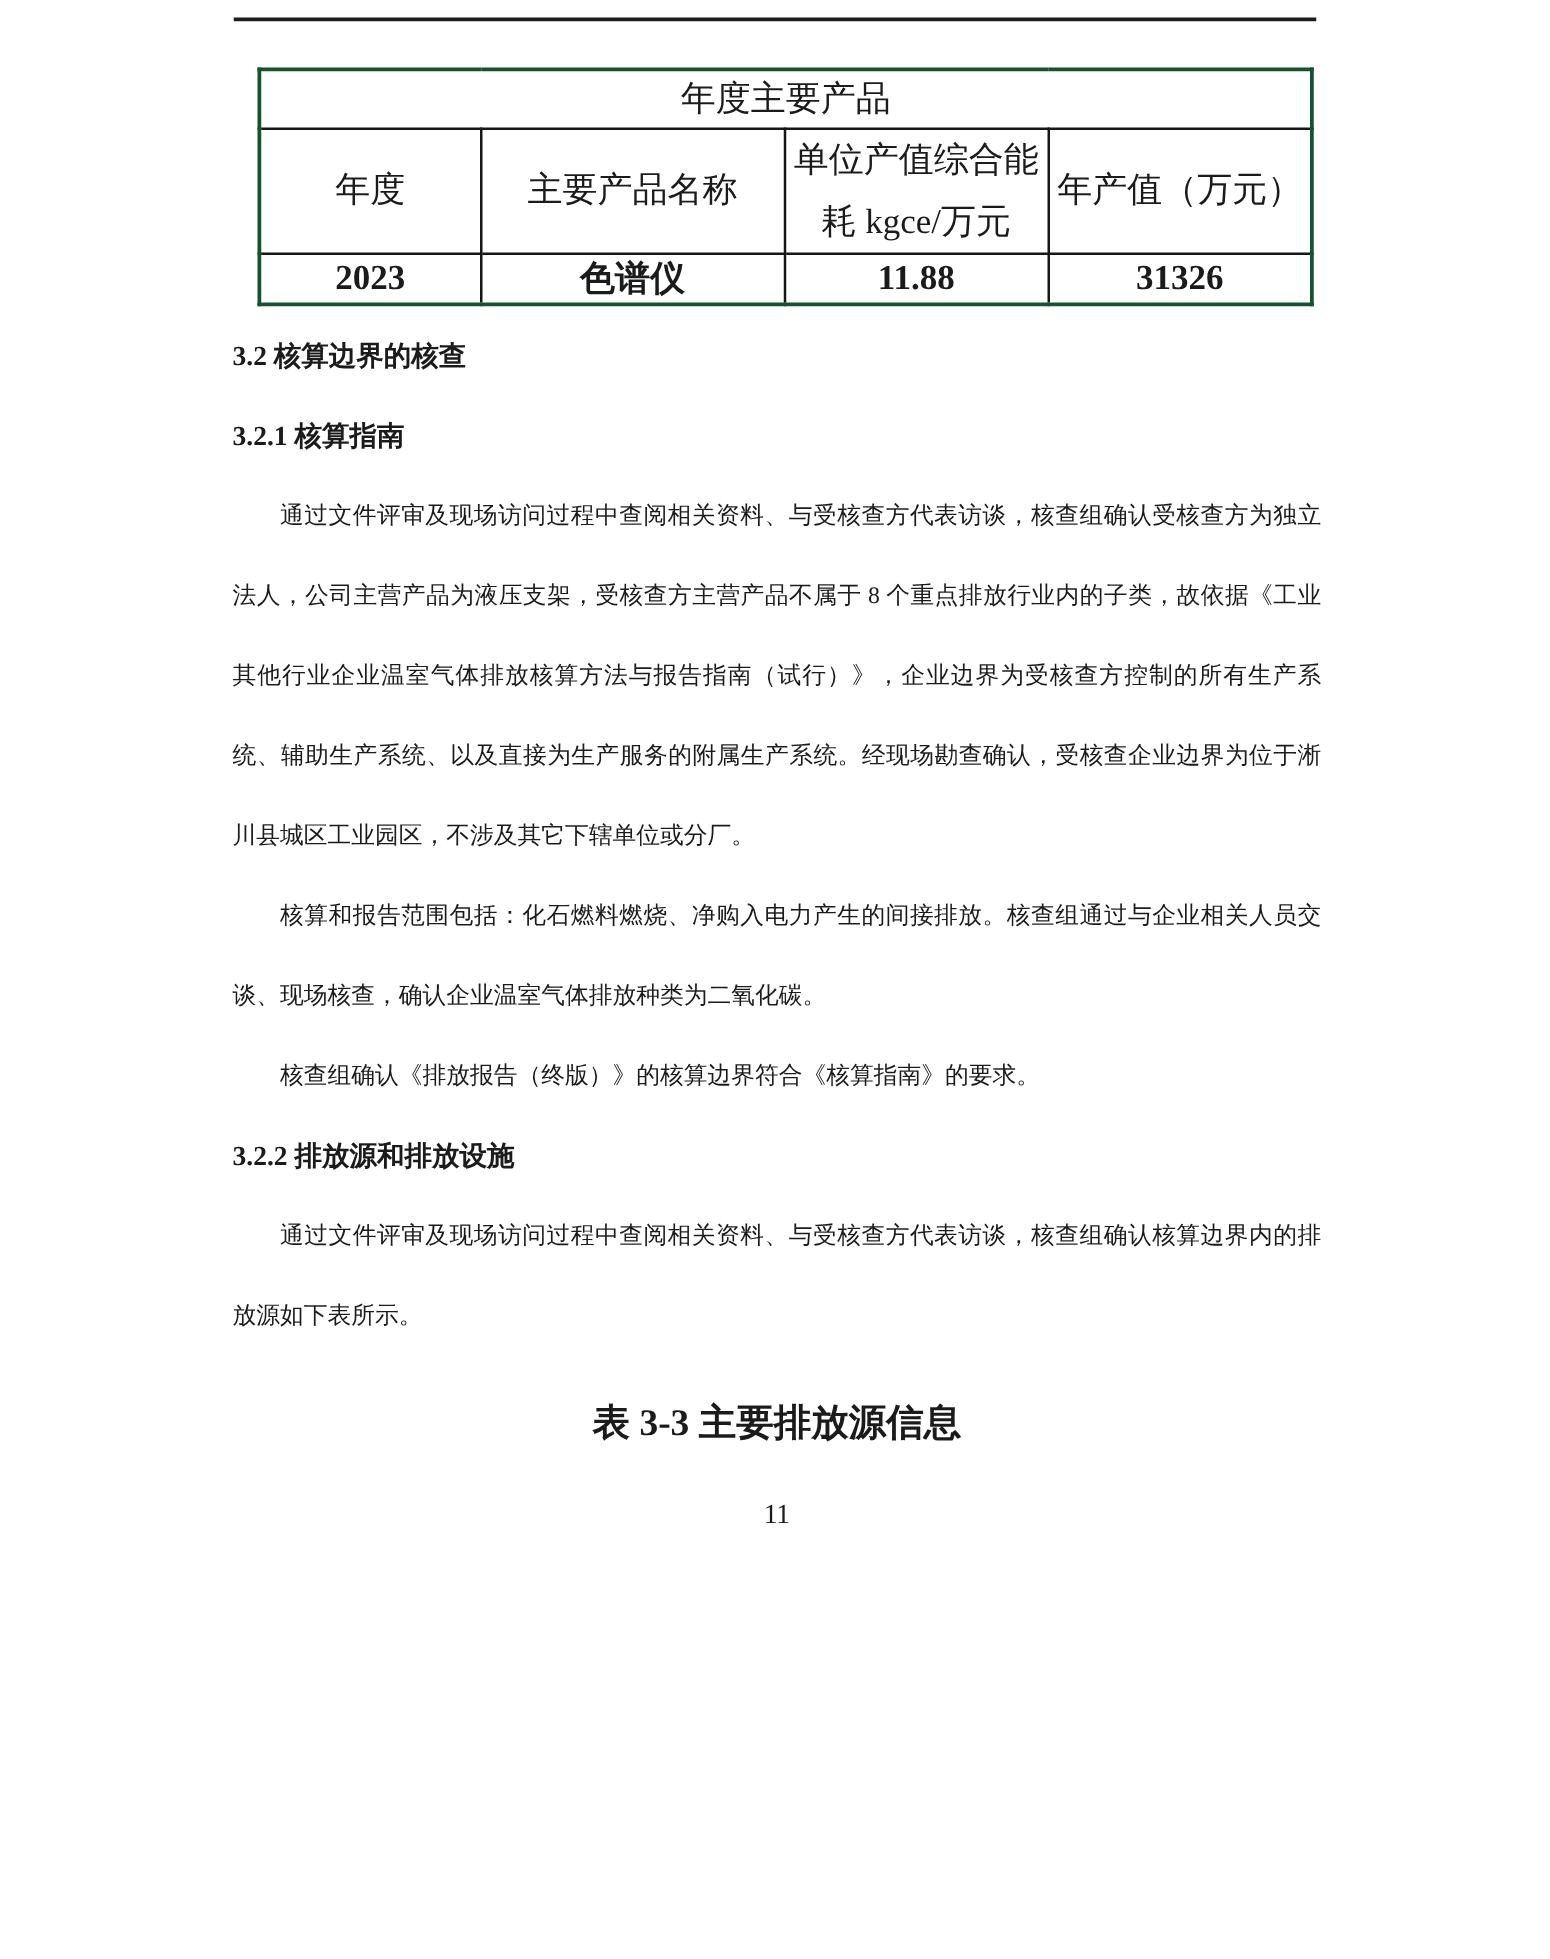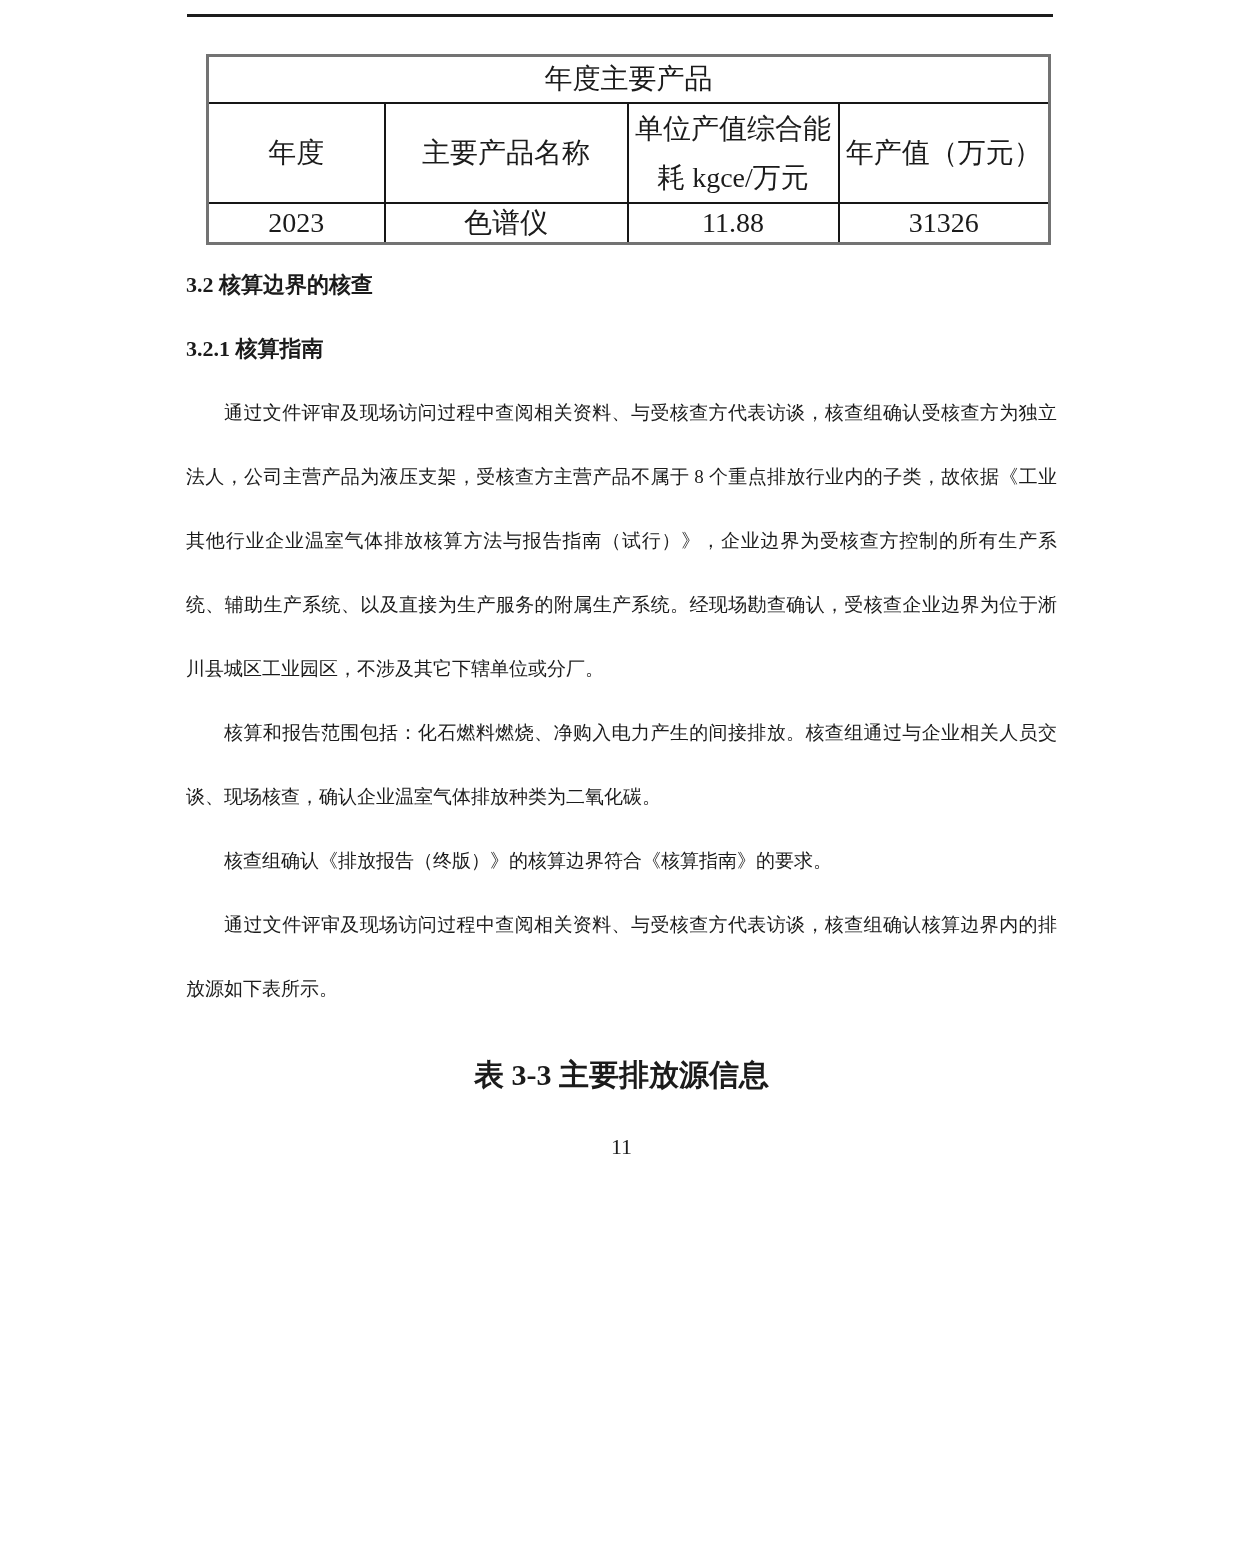--- a/index.html
+++ b/index.html
@@ -21,32 +21,32 @@
   }
   .content {
     margin-left: 186px;
     width: 871px;
   }
   table.product-table {
     margin: 37px 0 0 20px;
     width: 842px;
     border-collapse: collapse;
     table-layout: fixed;
-    border: 3px solid #737373;
+    border: 3px solid #14532d;
     font-size: 28px;
   }
   table.product-table td {
     border: 2px solid #161616;
     text-align: center;
     vertical-align: middle;
     padding: 0 6px;
   }
   tr.title-row td { height: 47px; }
   tr.header-row td { height: 95px; line-height: 49px; }
-  tr.data-row td { height: 34px; }
+  tr.data-row td { height: 34px; font-weight: bold; }
   .s-heading {
     font-size: 22px;
     font-weight: bold;
     line-height: 64px;
     text-align: left;
   }
   .s-heading.first { margin-top: 8px; }
   p.body-par {
     font-size: 19px;
     line-height: 64px;
@@ -106,20 +106,21 @@
 
     <h3 class="s-heading">3.2.1 核算指南</h3>
 
     <p class="body-par">通过文件评审及现场访问过程中查阅相关资料、与受核查方代表访谈，核查组确认受核查方为独立法人，公司主营产品为液压支架，受核查方主营产品不属于 8 个重点排放行业内的子类，故依据《工业其他行业企业温室气体排放核算方法与报告指南（试行）》，企业边界为受核查方控制的所有生产系统、辅助生产系统、以及直接为生产服务的附属生产系统。经现场勘查确认，受核查企业边界为位于淅川县城区工业园区，不涉及其它下辖单位或分厂。</p>
 
     <p class="body-par">核算和报告范围包括：化石燃料燃烧、净购入电力产生的间接排放。核查组通过与企业相关人员交谈、现场核查，确认企业温室气体排放种类为二氧化碳。</p>
 
 
     <p class="body-par">核查组确认《排放报告（终版）》的核算边界符合《核算指南》的要求。</p>
 
+    <h3 class="s-heading">3.2.2 排放源和排放设施</h3>
 
     <p class="body-par">通过文件评审及现场访问过程中查阅相关资料、与受核查方代表访谈，核查组确认核算边界内的排放源如下表所示。</p>
 
     <div class="table-caption">表 3-3 主要排放源信息</div>
 
     <div class="page-number">11</div>
 
   </div>
 
 </div>

